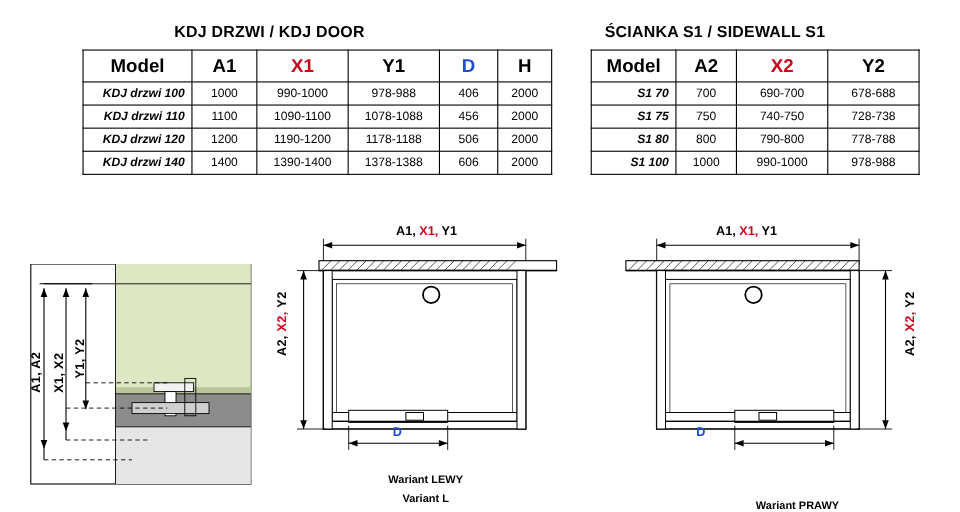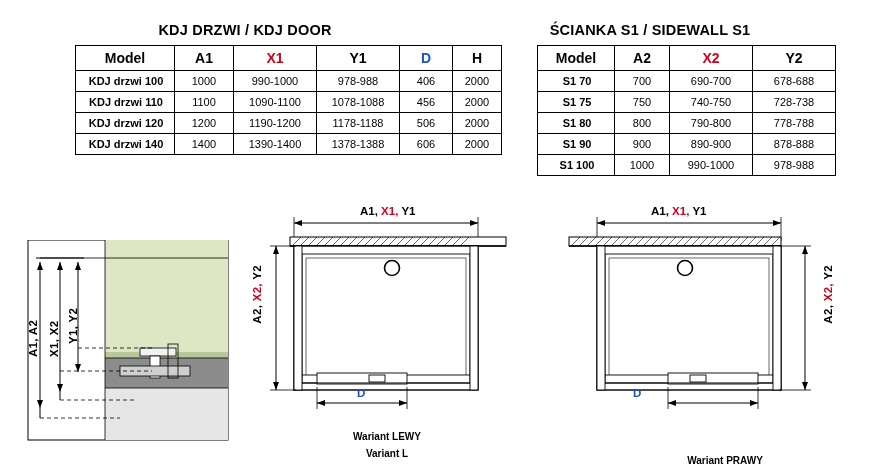--- a/index.html
+++ b/index.html
@@ -24,25 +24,25 @@
   }
   table.spec td,table.spec th{
     border:1px solid #000;
     padding:4px 6px;
     text-align:center;
     white-space:nowrap;
     font-weight:normal;
   }
   table.spec thead th{
     font-weight:bold;
-    font-size:14px;
+    font-size:17px;
   }
   table.spec tbody td.model{
-    font-weight:bold;
-    text-align:center;padding-left:8px;
+    font-weight:bold;font-style:italic;
+    text-align:right;padding-left:8px;
   }
   .red{color:#d0021b;font-weight:bold;}
   .blue{color:#1b4fd0;font-weight:bold;}
 
   
   .caption{
     text-align:center;font-size:10px;font-weight:bold;line-height:17px;
   }
   .caption .sub{font-weight:bold;text-align:center;}
 
@@ -131,26 +131,20 @@
       <td class="model">S1 75</td>
       <td>750</td>
       <td>740-750</td>
       <td>728-738</td>
     </tr>
     <tr>
       <td class="model">S1 80</td>
       <td>800</td>
       <td>790-800</td>
       <td>778-788</td>
-    </tr>
-    <tr>
-      <td class="model">S1 90</td>
-      <td>900</td>
-      <td>890-900</td>
-      <td>878-888</td>
     </tr>
     <tr>
       <td class="model">S1 100</td>
       <td>1000</td>
       <td>990-1000</td>
       <td>978-988</td>
     </tr>
   </tbody>
 </table>
 

